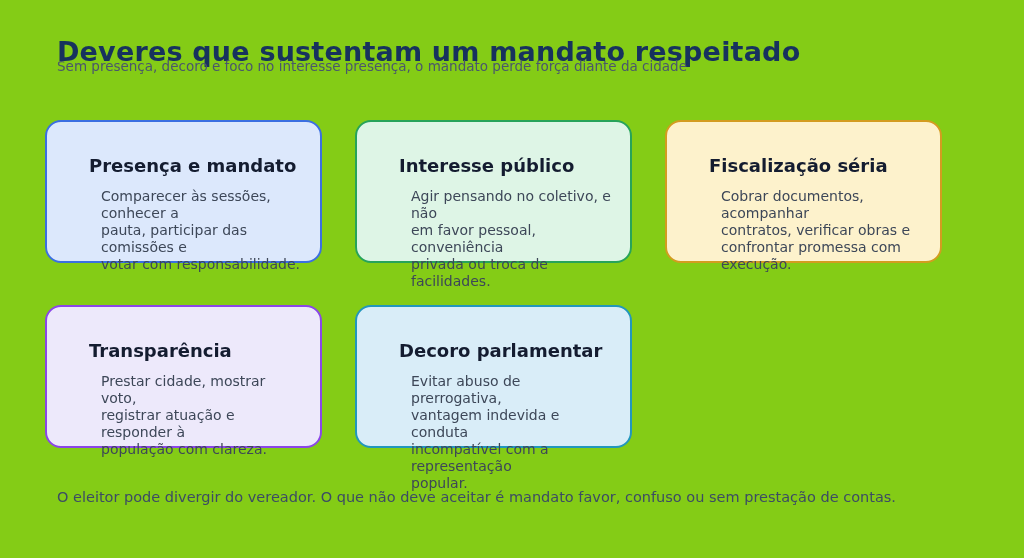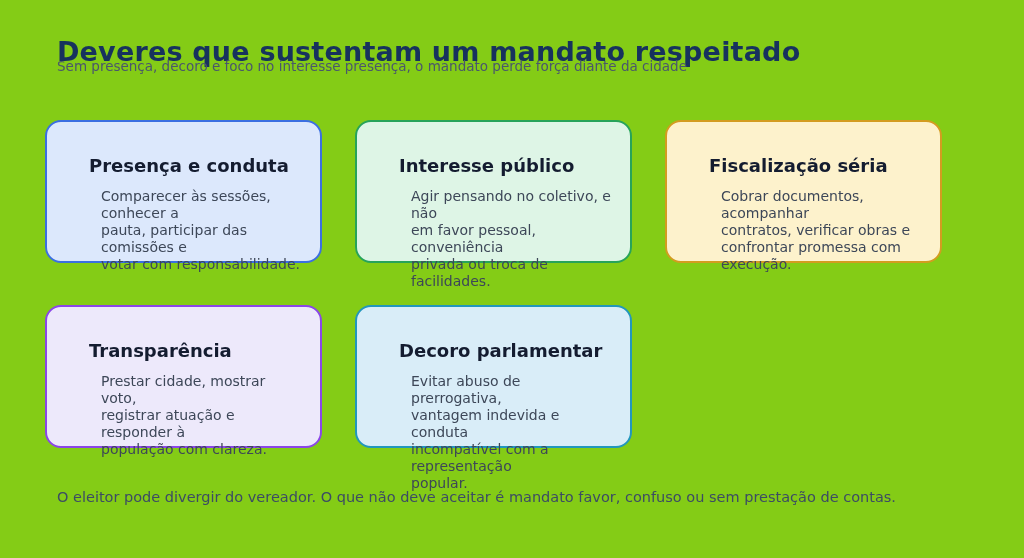--- a/index.html
+++ b/index.html
@@ -77,21 +77,21 @@
 <body>
 
 <div class="canvas">
 
   <h1 class="page-title">Deveres que sustentam um mandato respeitado</h1>
   <div class="page-subtitle">Sem presença, decoro e foco no interesse presença, o mandato perde força diante da cidade</div>
 
   <div class="cards-grid">
 
     <div class="card" style="border-color: rgb(59, 111, 225); background: rgb(220, 232, 252);">
-      <h2 class="card-title">Presença e conduta</h2>
+      <h2 class="card-title">Presença e mandato</h2>
       <p class="card-body">Comparecer às sessões, conhecer a
 pauta, participar das comissões e
 votar com responsabilidade.</p>
     </div>
 
     <div class="card" style="border-color: rgb(39, 163, 90); background: rgb(222, 245, 230);">
       <h2 class="card-title">Interesse público</h2>
       <p class="card-body">Agir pensando no coletivo, e não
 em favor pessoal, conveniência
 privada ou troca de facilidades.</p>

